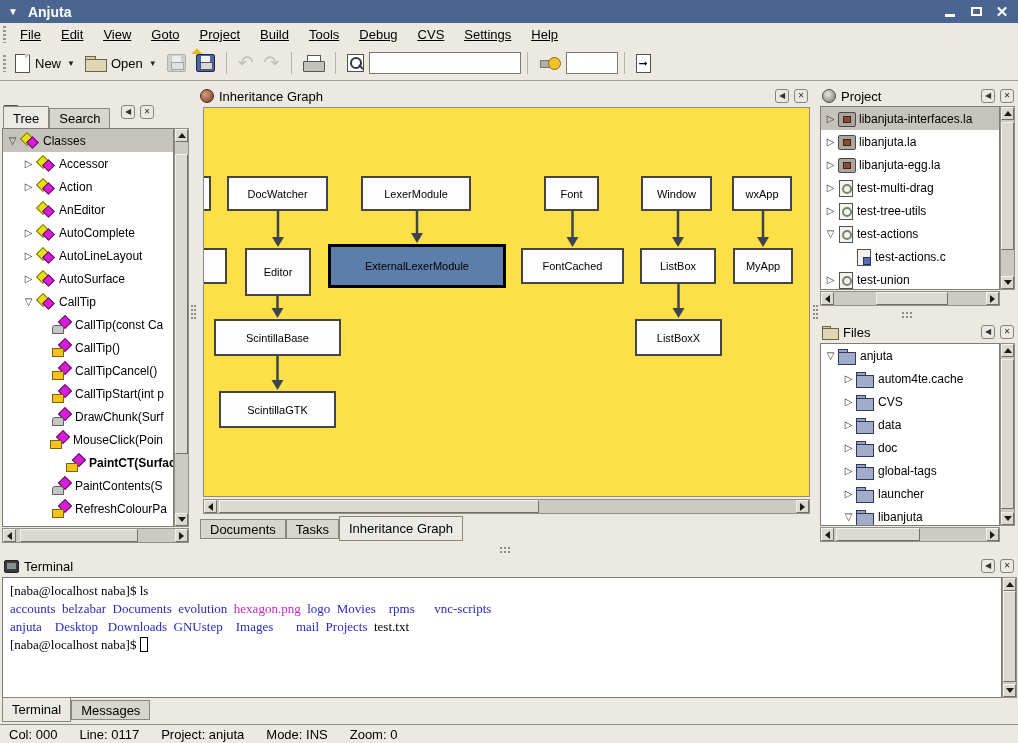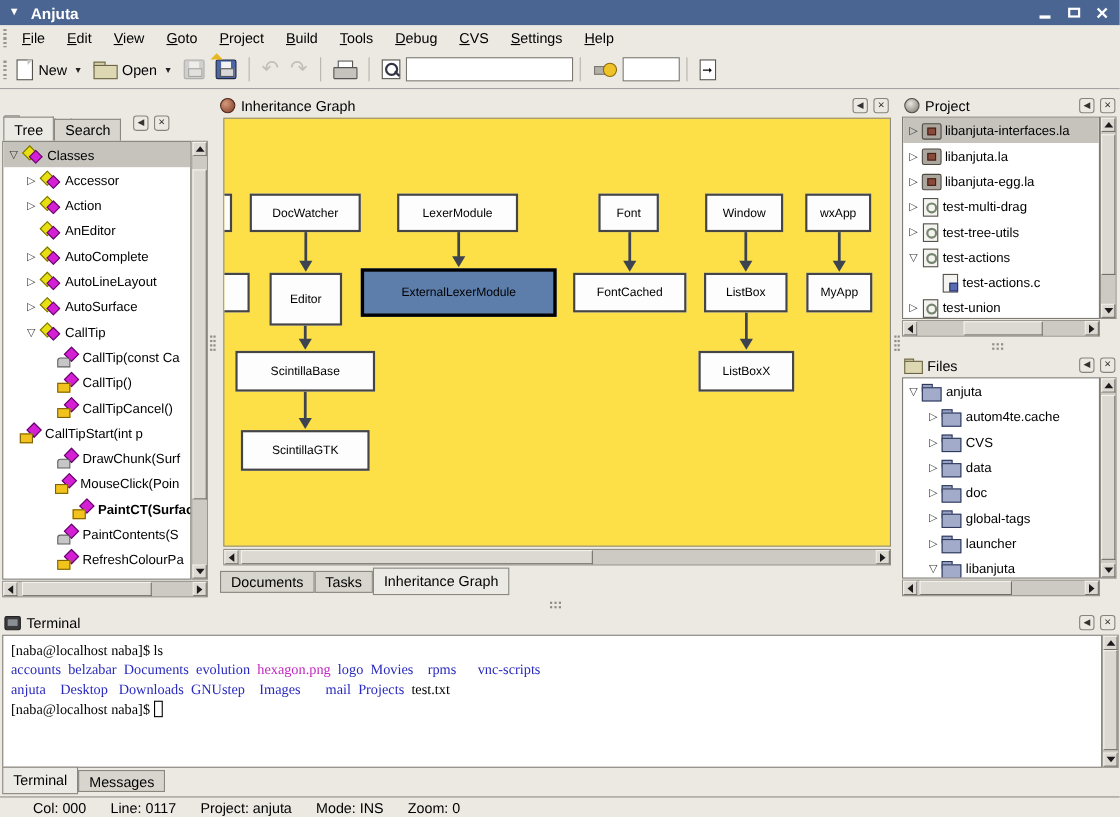--- a/index.html
+++ b/index.html
@@ -15,21 +15,21 @@
     background:#4a6591; color:#fff; display:flex; align-items:center; }
   .tb-menu-arrow { margin-left:8px; font-size:10px; color:#fff; cursor:default; }
   .tb-title { margin-left:10px; font-size:14px; font-weight:bold; }
   .tb-controls { margin-left:auto; display:flex; align-items:center; gap:10px; margin-right:8px; }
   .tb-btn { width:16px; height:16px; position:relative; display:flex; align-items:center; justify-content:center; }
   .glyph-min { position:absolute; bottom:3px; left:3px; width:10px; height:3px; background:#fff; }
   .glyph-max { width:11px; height:9px; border:2px solid #fff; }
   .tb-btn.close { font-size:15px; font-weight:bold; color:#fff; }
   
   #menubar { position:absolute; left:0; top:23px; width:1018px; height:23px;
-    display:flex; align-items:center; background:#ece9e3; }
+    display:flex; align-items:center; background:#ece9e3;text-decoration:underline; }
   .handle { width:3px; height:17px; margin:0 4px 0 3px;
     background:repeating-linear-gradient(#9a968e 0 2px, transparent 2px 4px); }
   #menu-items { display:flex; }
   .menu-item { padding:0 10px; line-height:23px; font-size:13px; cursor:default; }
   
   #toolbar { position:absolute; left:0; top:46px; width:1018px; height:35px;
     display:flex; align-items:center; background:#ece9e3; border-bottom:1px solid #a3a3a3; }
   .tbtn { display:flex; align-items:center; gap:5px; padding:3px 5px; background:none; border:none;
     font-family:"Liberation Sans", sans-serif; font-size:13px; cursor:default; }
   .dd { font-size:8px; color:#222; margin-left:1px; }
@@ -141,21 +141,21 @@
   .cursor { display:inline-block; width:8px; height:15px; border:1px solid #000; vertical-align:text-bottom; }
   
   .grip-h { position:absolute; width:12px; height:6px; }
   .grip-h::before { content:""; position:absolute; left:0; top:0; width:2px; height:2px; background:#8f8c85;
     box-shadow:4px 0 #8f8c85, 8px 0 #8f8c85, 0 4px #8f8c85, 4px 4px #8f8c85, 8px 4px #8f8c85; }
   .grip-v { position:absolute; width:6px; height:16px; }
   .grip-v::before { content:""; position:absolute; left:0; top:0; width:2px; height:2px; background:#8f8c85;
     box-shadow:0 4px #8f8c85, 0 8px #8f8c85, 0 12px #8f8c85, 3px 0 #8f8c85, 3px 4px #8f8c85, 3px 8px #8f8c85, 3px 12px #8f8c85; }
   
   #statusbar { position:absolute; left:0; top:724px; width:1018px; height:19px;
-    border-top:1px solid #8f8c85; background:#ece9e3; display:flex; align-items:center; gap:22px; padding-left:30px; font-size:13px; }
+    border-top:1px solid #8f8c85; background:#ece9e3; display:flex; align-items:center; gap:22px; padding-left:9px; font-size:13px; }
 </style>
 </head>
 <body>
 
 <div id="titlebar">
   <span class="tb-menu-arrow">▼</span>
   <span class="tb-title">Anjuta</span>
   <span class="tb-controls">
     <span class="tb-btn">
         <span class="glyph-min"></span>
@@ -291,21 +291,21 @@
     <div class="trow" style="padding-left: 34px;">
       <span class="expander"></span>
       <span class="ic ic-m pub"></span>
       <span class="tlabel">CallTip()</span>
     </div>
     <div class="trow" style="padding-left: 34px;">
       <span class="expander"></span>
       <span class="ic ic-m pub"></span>
       <span class="tlabel">CallTipCancel()</span>
     </div>
-    <div class="trow" style="">
+    <div class="trow" style="padding-left: 34px;">
       <span class="expander"></span>
       <span class="ic ic-m pub"></span>
       <span class="tlabel">CallTipStart(int p</span>
     </div>
     <div class="trow" style="padding-left: 34px;">
       <span class="expander"></span>
       <span class="ic ic-m priv"></span>
       <span class="tlabel">DrawChunk(Surf</span>
     </div>
     <div class="trow" style="padding-left: 32px;">

